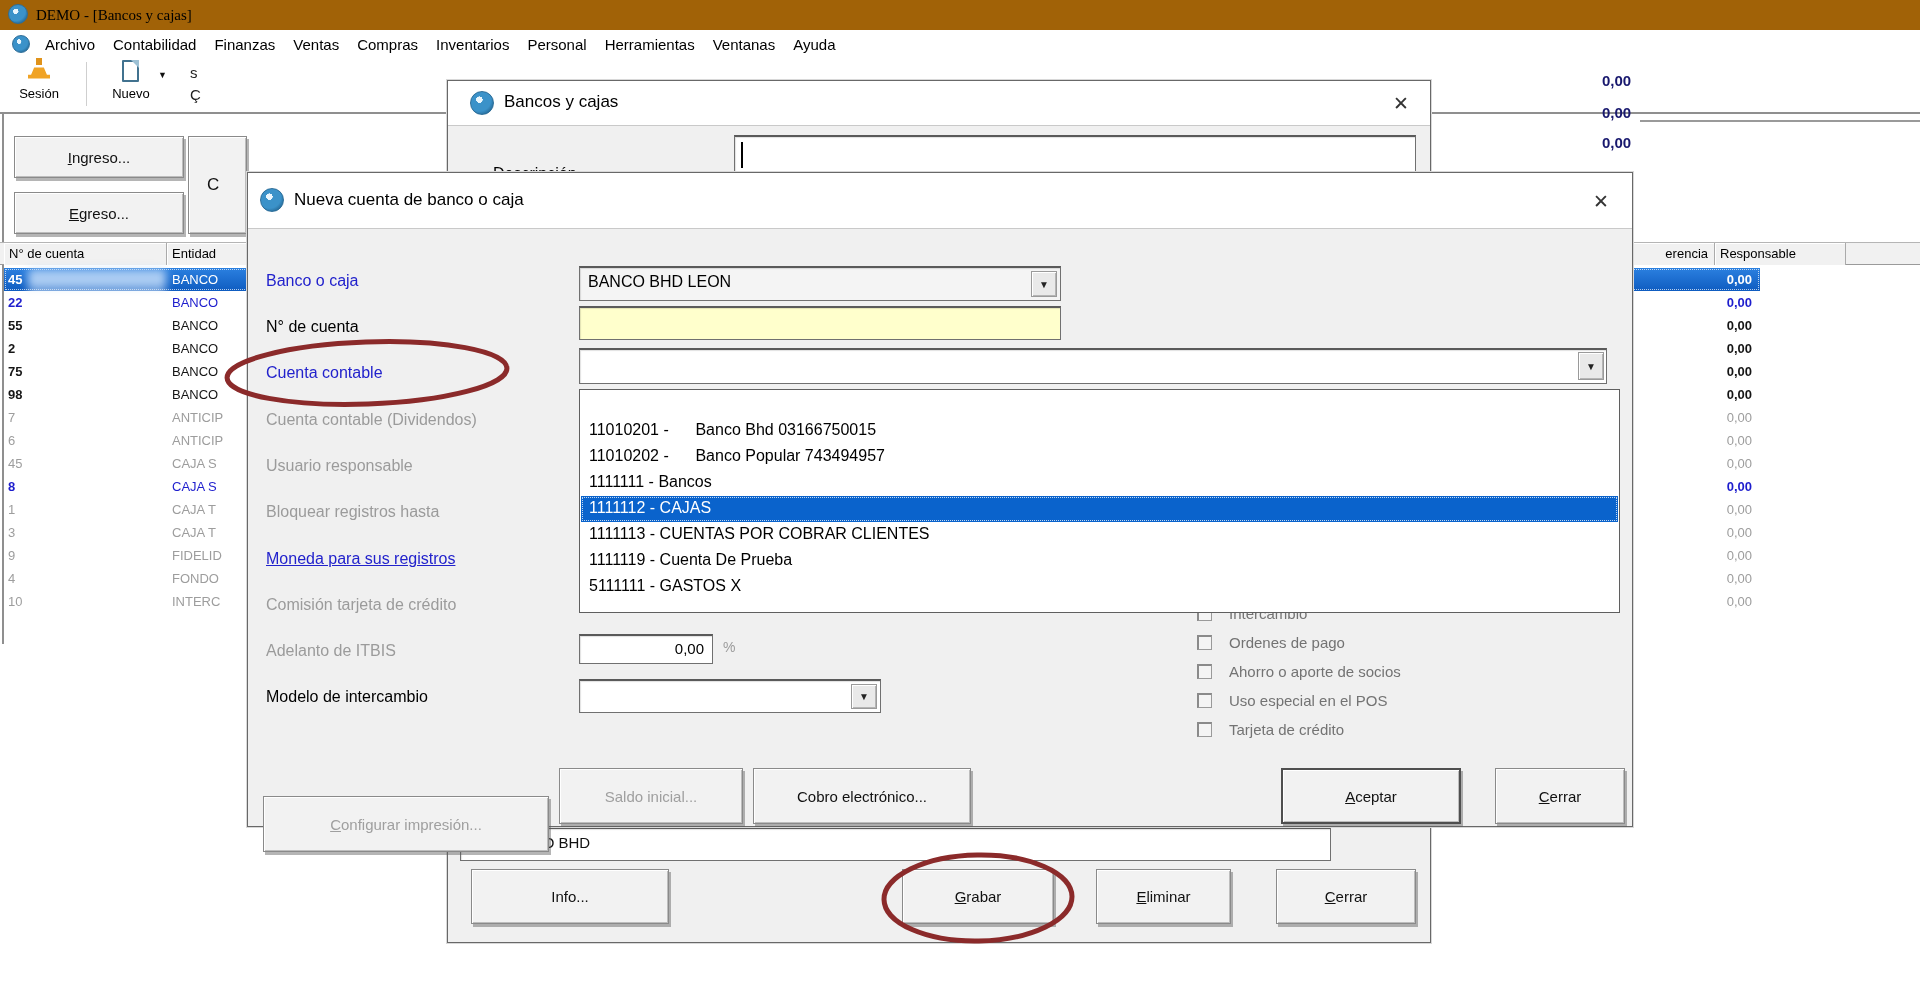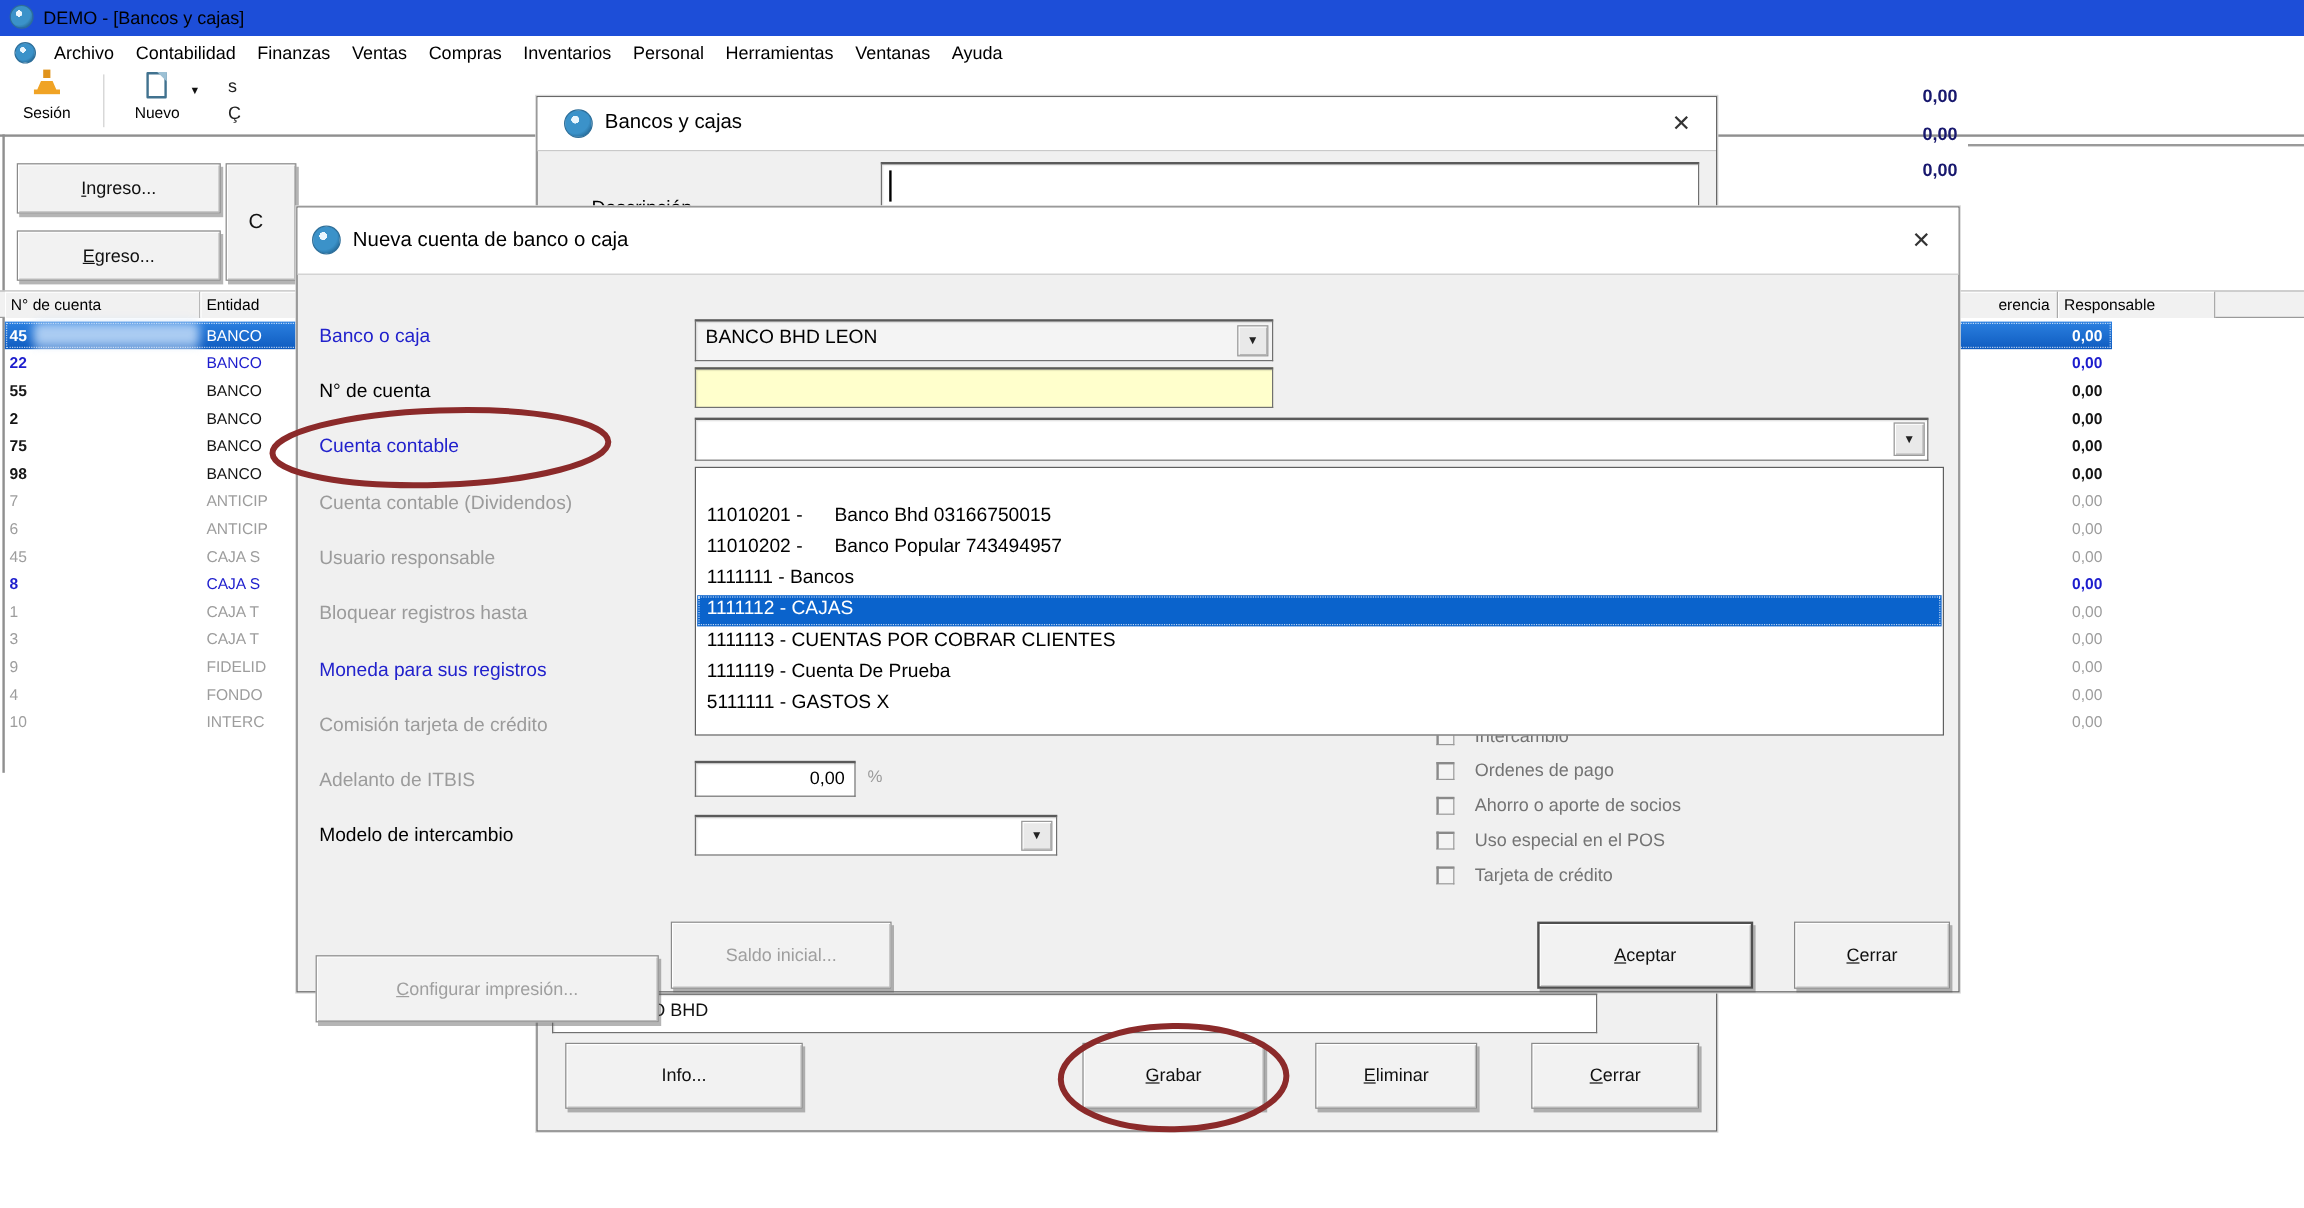--- a/index.html
+++ b/index.html
@@ -5,21 +5,21 @@
   * { box-sizing: border-box; }
   html,body { margin:0; padding:0; }
   body {
     width:1920px; height:1007px; position:relative; overflow:hidden;
     background:#ffffff; color:#000;
     font-family:"Liberation Sans", sans-serif;
   }
   .abs { position:absolute; }
 
   
-  .titlebar { left:0; top:0; width:1920px; height:30px; background:#1d4ed8; }
+  .titlebar { left:0; top:0; width:1920px; height:30px; background:#a16207;font-family:Liberation Serif, serif; }
   .title-text { left:36px; top:7px; font-size:15px; }
   .logo {
     width:20px; height:20px; border-radius:50%;
     background: radial-gradient(circle at 38% 35%, #eaf6fd 16%, #3b92c9 17% 58%, #11486f 100%);
     border:1px solid #2d6e99;
   }
   .menubar { left:0; top:30px; width:1920px; height:28px; background:#fff; display:flex; align-items:center; }
   .menubar .mlogo { margin-left:12px; width:18px; height:18px; }
   .menu-items { display:flex; margin-left:6px; }
   .menu-item { padding:0 9px; font-size:15px; cursor:default; white-space:nowrap; }
@@ -318,21 +318,21 @@
     <div class="dlg-title" style="left:46px;top:17px;">Nueva cuenta de banco o caja</div>
     <div class="dlg-close" style="right:16px;top:14px;">✕</div>
   </div>
 
   <div class="flabel blue" style="top:99px;">Banco o caja</div>
   <div class="flabel" style="top:145px;">N° de cuenta</div>
   <div class="flabel blue" style="top:191px;">Cuenta contable</div>
   <div class="flabel gray" style="top:238px;">Cuenta contable (Dividendos)</div>
   <div class="flabel gray" style="top:284px;">Usuario responsable</div>
   <div class="flabel gray" style="top:330px;">Bloquear registros hasta</div>
-  <div class="flabel blue" style="top:377px;">Moneda para sus registros</div>
+  <div class="flabel blue" style="top:377px;text-decoration:underline;">Moneda para sus registros</div>
   <div class="flabel gray" style="top:423px;">Comisión tarjeta de crédito</div>
   <div class="flabel gray" style="top:469px;">Adelanto de ITBIS</div>
   <div class="flabel" style="top:515px;">Modelo de intercambio</div>
 
   <div class="sunken" style="left:331px;top:93px;width:482px;height:35px;background:#f4f4f4;">
     <div style="position:absolute;left:8px;top:5px;font-size:16px;color:#000;white-space:nowrap;">BANCO BHD LEON</div>
     <div class="combo-arrow-btn">▼</div>
   </div>
 
   <div class="sunken" style="left:331px;top:133px;width:482px;height:34px;background:#ffffcc;"></div>
@@ -384,20 +384,23 @@
   <div class="sunken" style="left:331px;top:506px;width:302px;height:34px;">
     <div class="combo-arrow-btn">▼</div>
   </div>
 
   <div class="btn disabled" style="left:15px;top:595px;width:286px;height:56px;margin-top:28px;">
     <span><span class="u">C</span><span>onfigurar impresión...</span></span>
   </div>
   <div class="btn disabled" style="left:311px;top:595px;width:184px;height:56px;">
     <span>Saldo inicial...</span>
   </div>
+  <div class="btn" style="left:505px;top:595px;width:218px;height:56px;">
+    <span>Cobro electrónico...</span>
+  </div>
   <div class="btn default" style="left:1033px;top:595px;width:180px;height:56px;">
     <span><span class="u">A</span><span>ceptar</span></span>
   </div>
   <div class="btn" style="left:1247px;top:595px;width:130px;height:56px;">
     <span><span class="u">C</span><span>errar</span></span>
   </div>
 </div>
 
 <svg class="abs annot" style="left:222px;top:336px;z-index:30;" width="292" height="74">
   <ellipse cx="145" cy="37" rx="140" ry="31" fill="none" stroke="#8b2a2a" stroke-width="5" transform="rotate(-2 145 37)"></ellipse>

